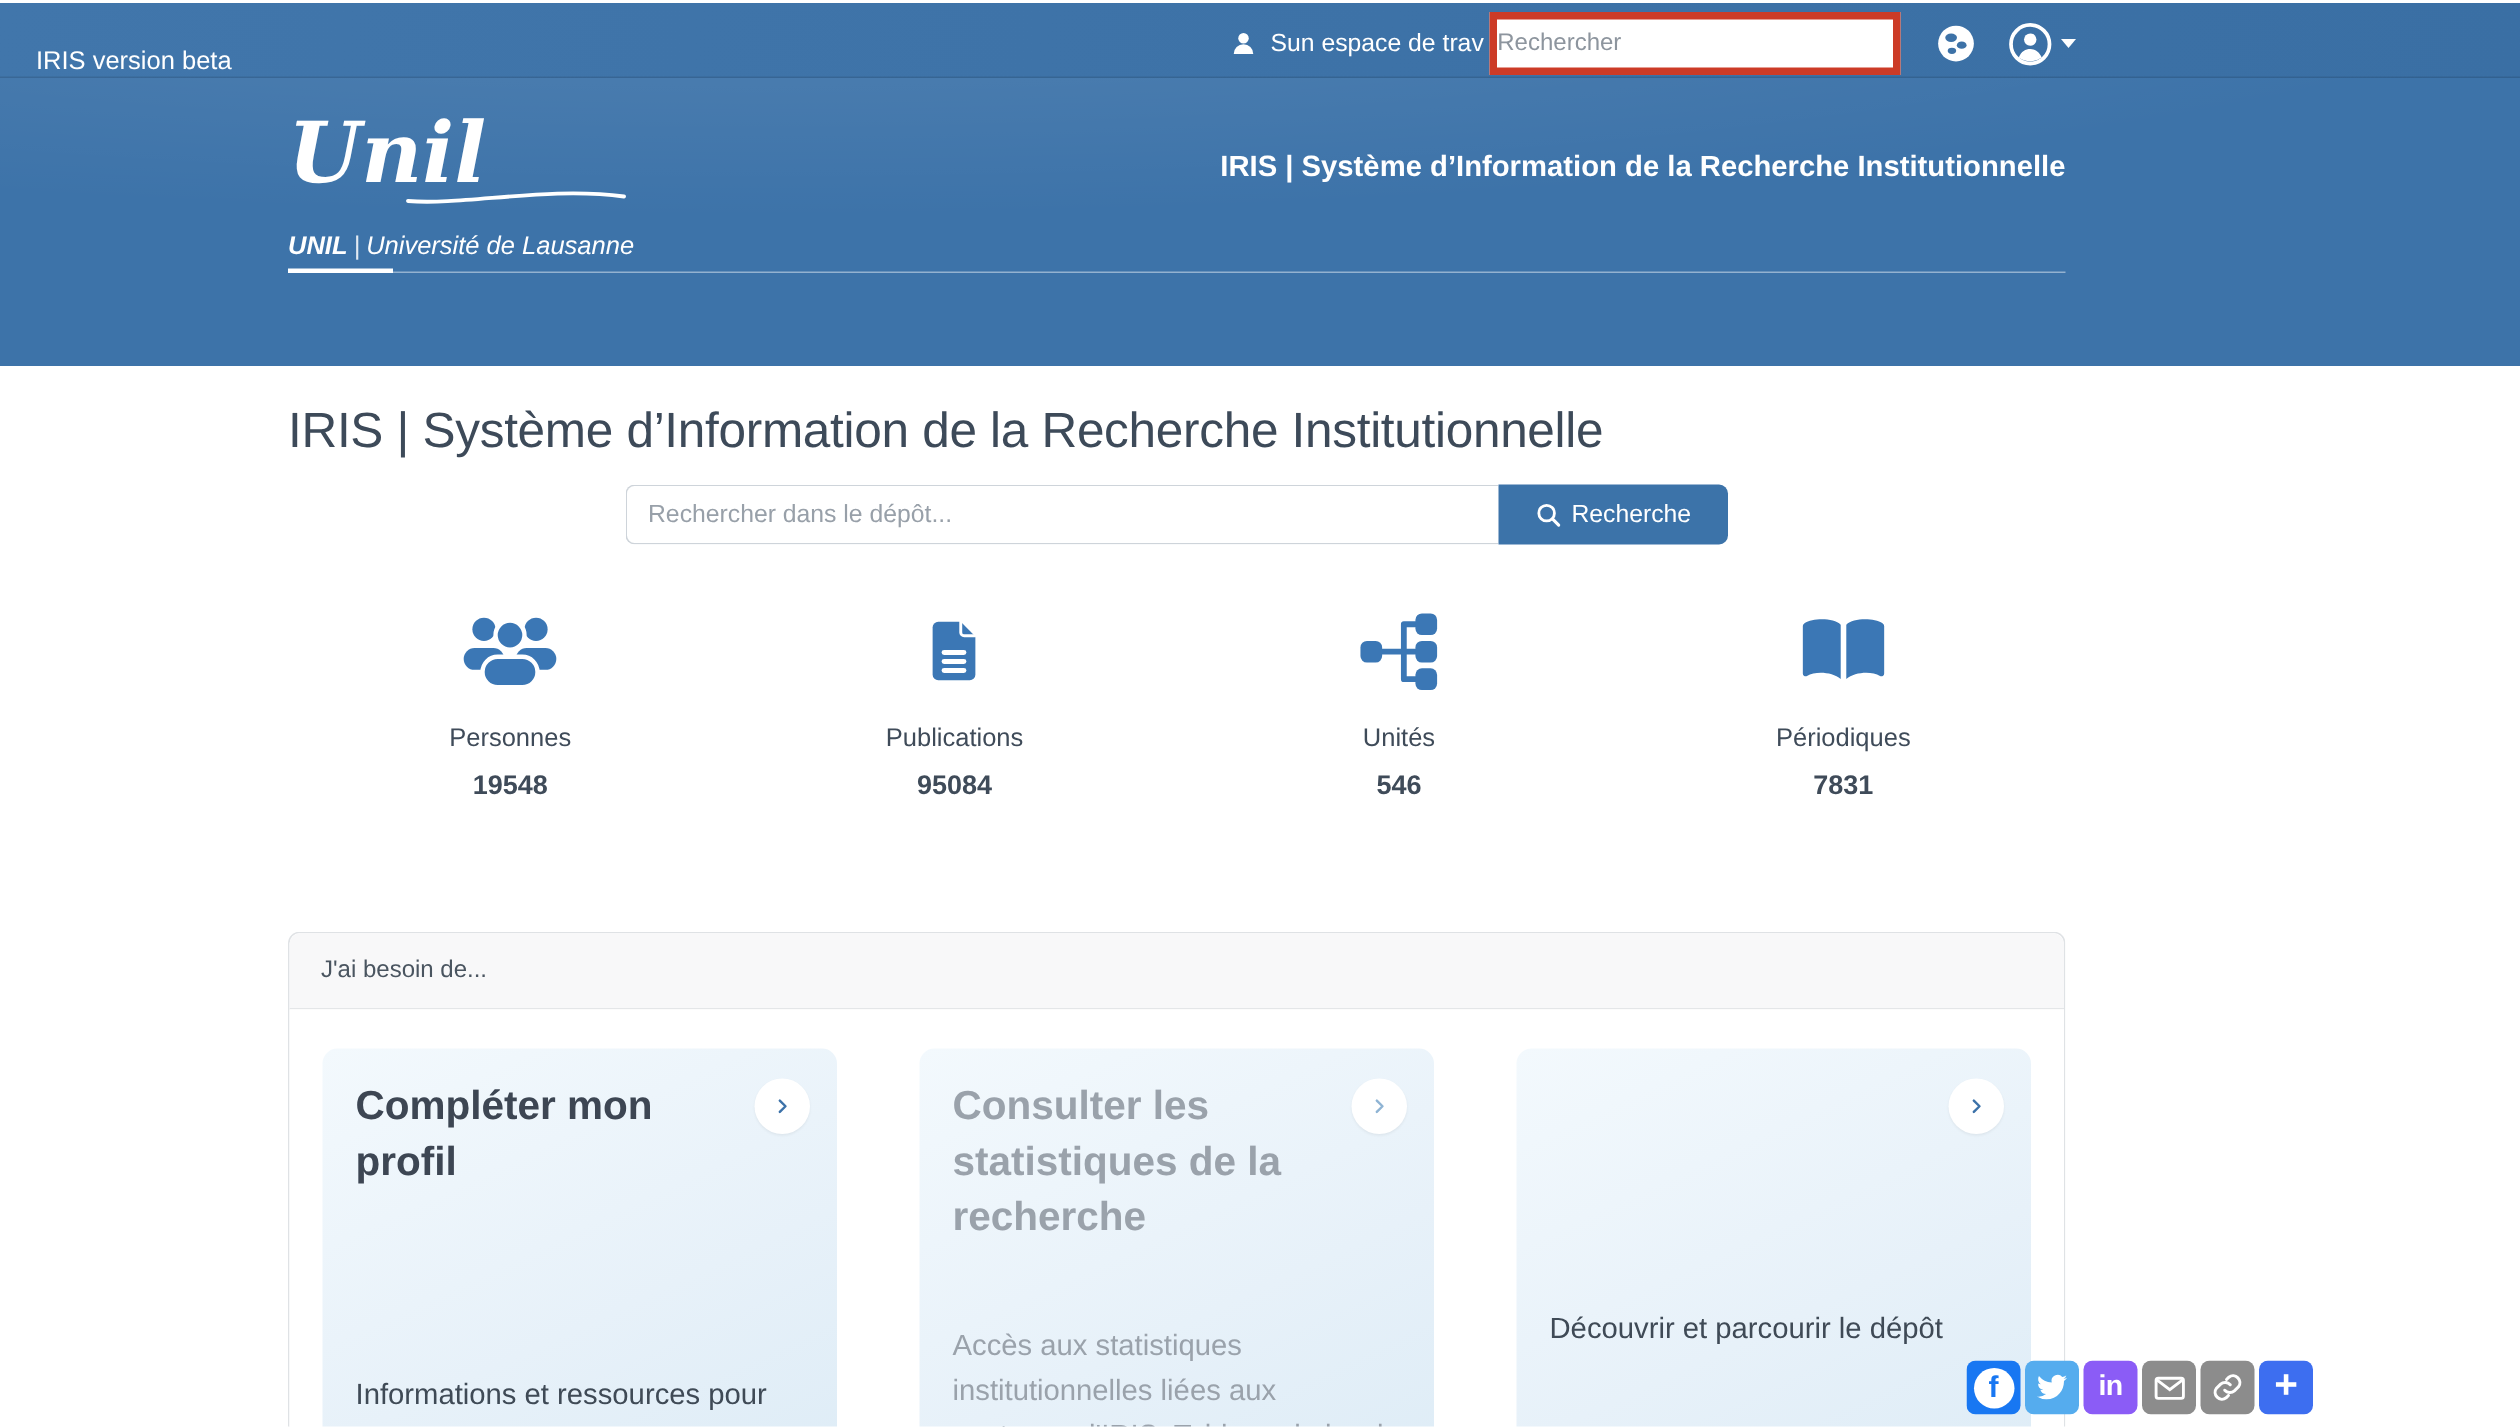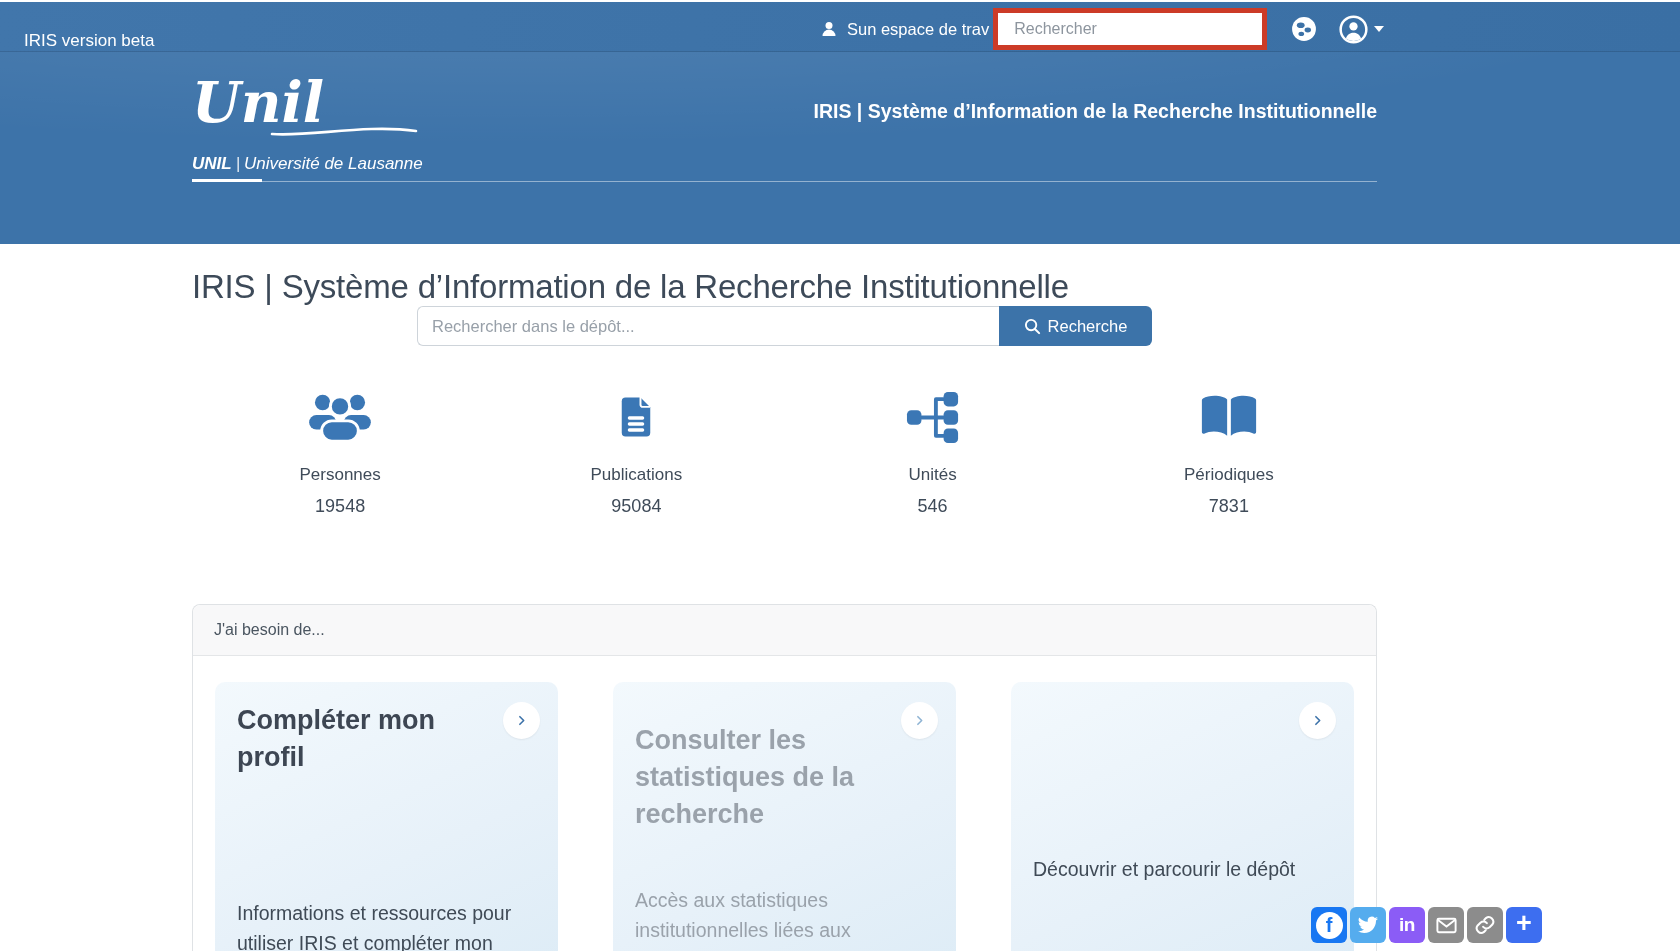--- a/index.html
+++ b/index.html
@@ -6,21 +6,21 @@
   html,body { width:1680px; height:951px; overflow:hidden; background:#fff;
     font-family:"Liberation Sans", sans-serif; }
 
   
   .topbar { height:52px; background:linear-gradient(100deg,#4176ab 0%,#3d72a7 55%,#3a6fa4 100%);
     border-top:2px solid #fff; border-bottom:1px solid rgba(0,0,0,.12); position:relative; display:flex; align-items:flex-end; }
   .version-label { color:#fff; font-size:17px; margin-left:24px; }
   .topbar-right { position:absolute; left:820px; top:0; height:54px; display:flex; align-items:center; }
   .workspace { display:flex; align-items:center; gap:9px; color:#fff; font-size:16.5px; white-space:nowrap; cursor:pointer; }
   .topsearch { margin-left:4px; width:274px; height:42px; border:5px solid #cc3b27; background:#fff; display:flex; align-items:center; }
-  .topsearch input { border:none; outline:none; width:100%; font-size:16px; color:#be185d; padding:0 16px;
+  .topsearch input { border:none; outline:none; width:100%; font-size:16px; color:#be185d; padding:0 0;
     font-family:"Liberation Sans",sans-serif; }
   .topsearch input::placeholder { color:#8d959e; }
   .icon-btn { background:none; border:none; cursor:pointer; display:flex; align-items:center; }
   .globe-btn { margin-left:24px; }
   .account-btn { margin-left:22px; gap:6px; }
   .caret-down { width:0; height:0; border-left:5px solid transparent; border-right:5px solid transparent; border-top:6px solid #fff; }
 
   
   .header { height:192px; background:#3d73a9; position:relative; }
   .header::before { content:""; position:absolute; inset:0;
@@ -34,46 +34,46 @@
   .logo-sub .sep { opacity:.85; font-weight:300; padding:0 4px; }
   .app-title { position:absolute; right:0; top:48px; color:#fff; font-size:19.5px; font-weight:700; }
   .header-divider { position:absolute; left:0; top:129px; width:100%; height:1px; background:rgba(255,255,255,.45); }
   .active-indicator { position:absolute; left:0; top:-2px; width:70px; height:3px; background:#fff; }
   .nav { position:absolute; left:0; top:146px; display:flex; gap:27px;margin-top:44px; }
   .nav-item { color:#fff; font-size:19.5px; font-weight:700; text-decoration:none; cursor:pointer; }
 
   
   .main { margin-left:192px; width:1185px; }
   .page-title { margin-top:24px; font-size:33px; font-weight:500; color:#3d4a59; letter-spacing:-.2px; }
-  .search-row { margin-left:225px; width:735px; display:flex; height:40px; }
+  .search-row { margin-top:17px; margin-left:225px; width:735px; display:flex; height:40px; }
   .search-input { flex:1; border:1px solid #ced4da; border-right:none; border-radius:6px 0 0 6px;
     padding:0 14px; font-size:16.5px; color:#495057; outline:none; font-family:"Liberation Sans",sans-serif; }
   .search-input::placeholder { color:#98a0a9; }
   .search-btn { width:153px; background:#3c73a9; border:none; border-radius:0 6px 6px 0; color:#fff;
     font-size:16.5px; display:flex; align-items:center; justify-content:center; gap:7px; cursor:pointer;
     font-family:"Liberation Sans",sans-serif; }
 
   .stats { display:flex; margin-top:44px; }
   .stat { flex:1; display:flex; flex-direction:column; align-items:center; cursor:pointer; }
   .stat-icon { height:54px; display:flex; align-items:flex-end; margin-bottom:21px; }
   .stat-label { font-size:17px; color:#3f4b59; }
-  .stat-value { font-size:18px; font-weight:400; color:#3f4b59; margin-top:11px; }
+  .stat-value { font-size:18px; font-weight:700; color:#3f4b59; margin-top:11px; }
 
   .panel { margin-top:87px; width:1185px; border:1px solid #dfe2e5; border-bottom:none; border-radius:8px 8px 0 0; }
   .panel-header { background:#f8f8f9; border-bottom:1px solid #e4e6e8; border-radius:8px 8px 0 0;
     padding:16px 21px; font-size:16px; color:#4a5560; }
   .panel-body { background:#fff; padding:26px 22px; display:flex; gap:55px; }
   .card { width:343px; height:430px; border-radius:10px; padding:20px 22px; position:relative;
     background:linear-gradient(155deg,#f3f9fd 0%,#e7f1f9 45%,#d6e8f4 100%); cursor:pointer; }
   .card-title { font-size:27px; line-height:37px; font-weight:700; color:#3d4653; width:240px; }
   .card-desc { font-size:19.5px; line-height:30px; color:#3f4a56; }
   .card:nth-child(1) .card-desc { margin-top:122px; }
   .card:nth-child(2) .card-desc { margin-top:52px; }
   .card:nth-child(3) .card-desc { margin-top:152px; }
-  .card--muted .card-title, .card--muted .card-desc { color:#9aa2ab;margin-top:20px; }
+  .card--muted .card-title, .card--muted .card-desc { color:#9aa2ab; }
   .card-arrow { position:absolute; top:20px; right:18px; width:37px; height:37px; border-radius:50%;
     background:#fff; display:flex; align-items:center; justify-content:center; box-shadow:0 1px 2px rgba(0,0,0,.06); }
 
   
   .share-bar { position:fixed; right:138px; bottom:8px; display:flex; gap:3px; }
   .tile { width:36px; height:36px; border-radius:6px; display:flex; align-items:center; justify-content:center;
     cursor:pointer; border:none; color:#fff; }
   .tile-facebook { background:#1877f2; }
   .tile-twitter { background:#55acee; }
   .tile-linkedin { background:#8b5cf6; }

